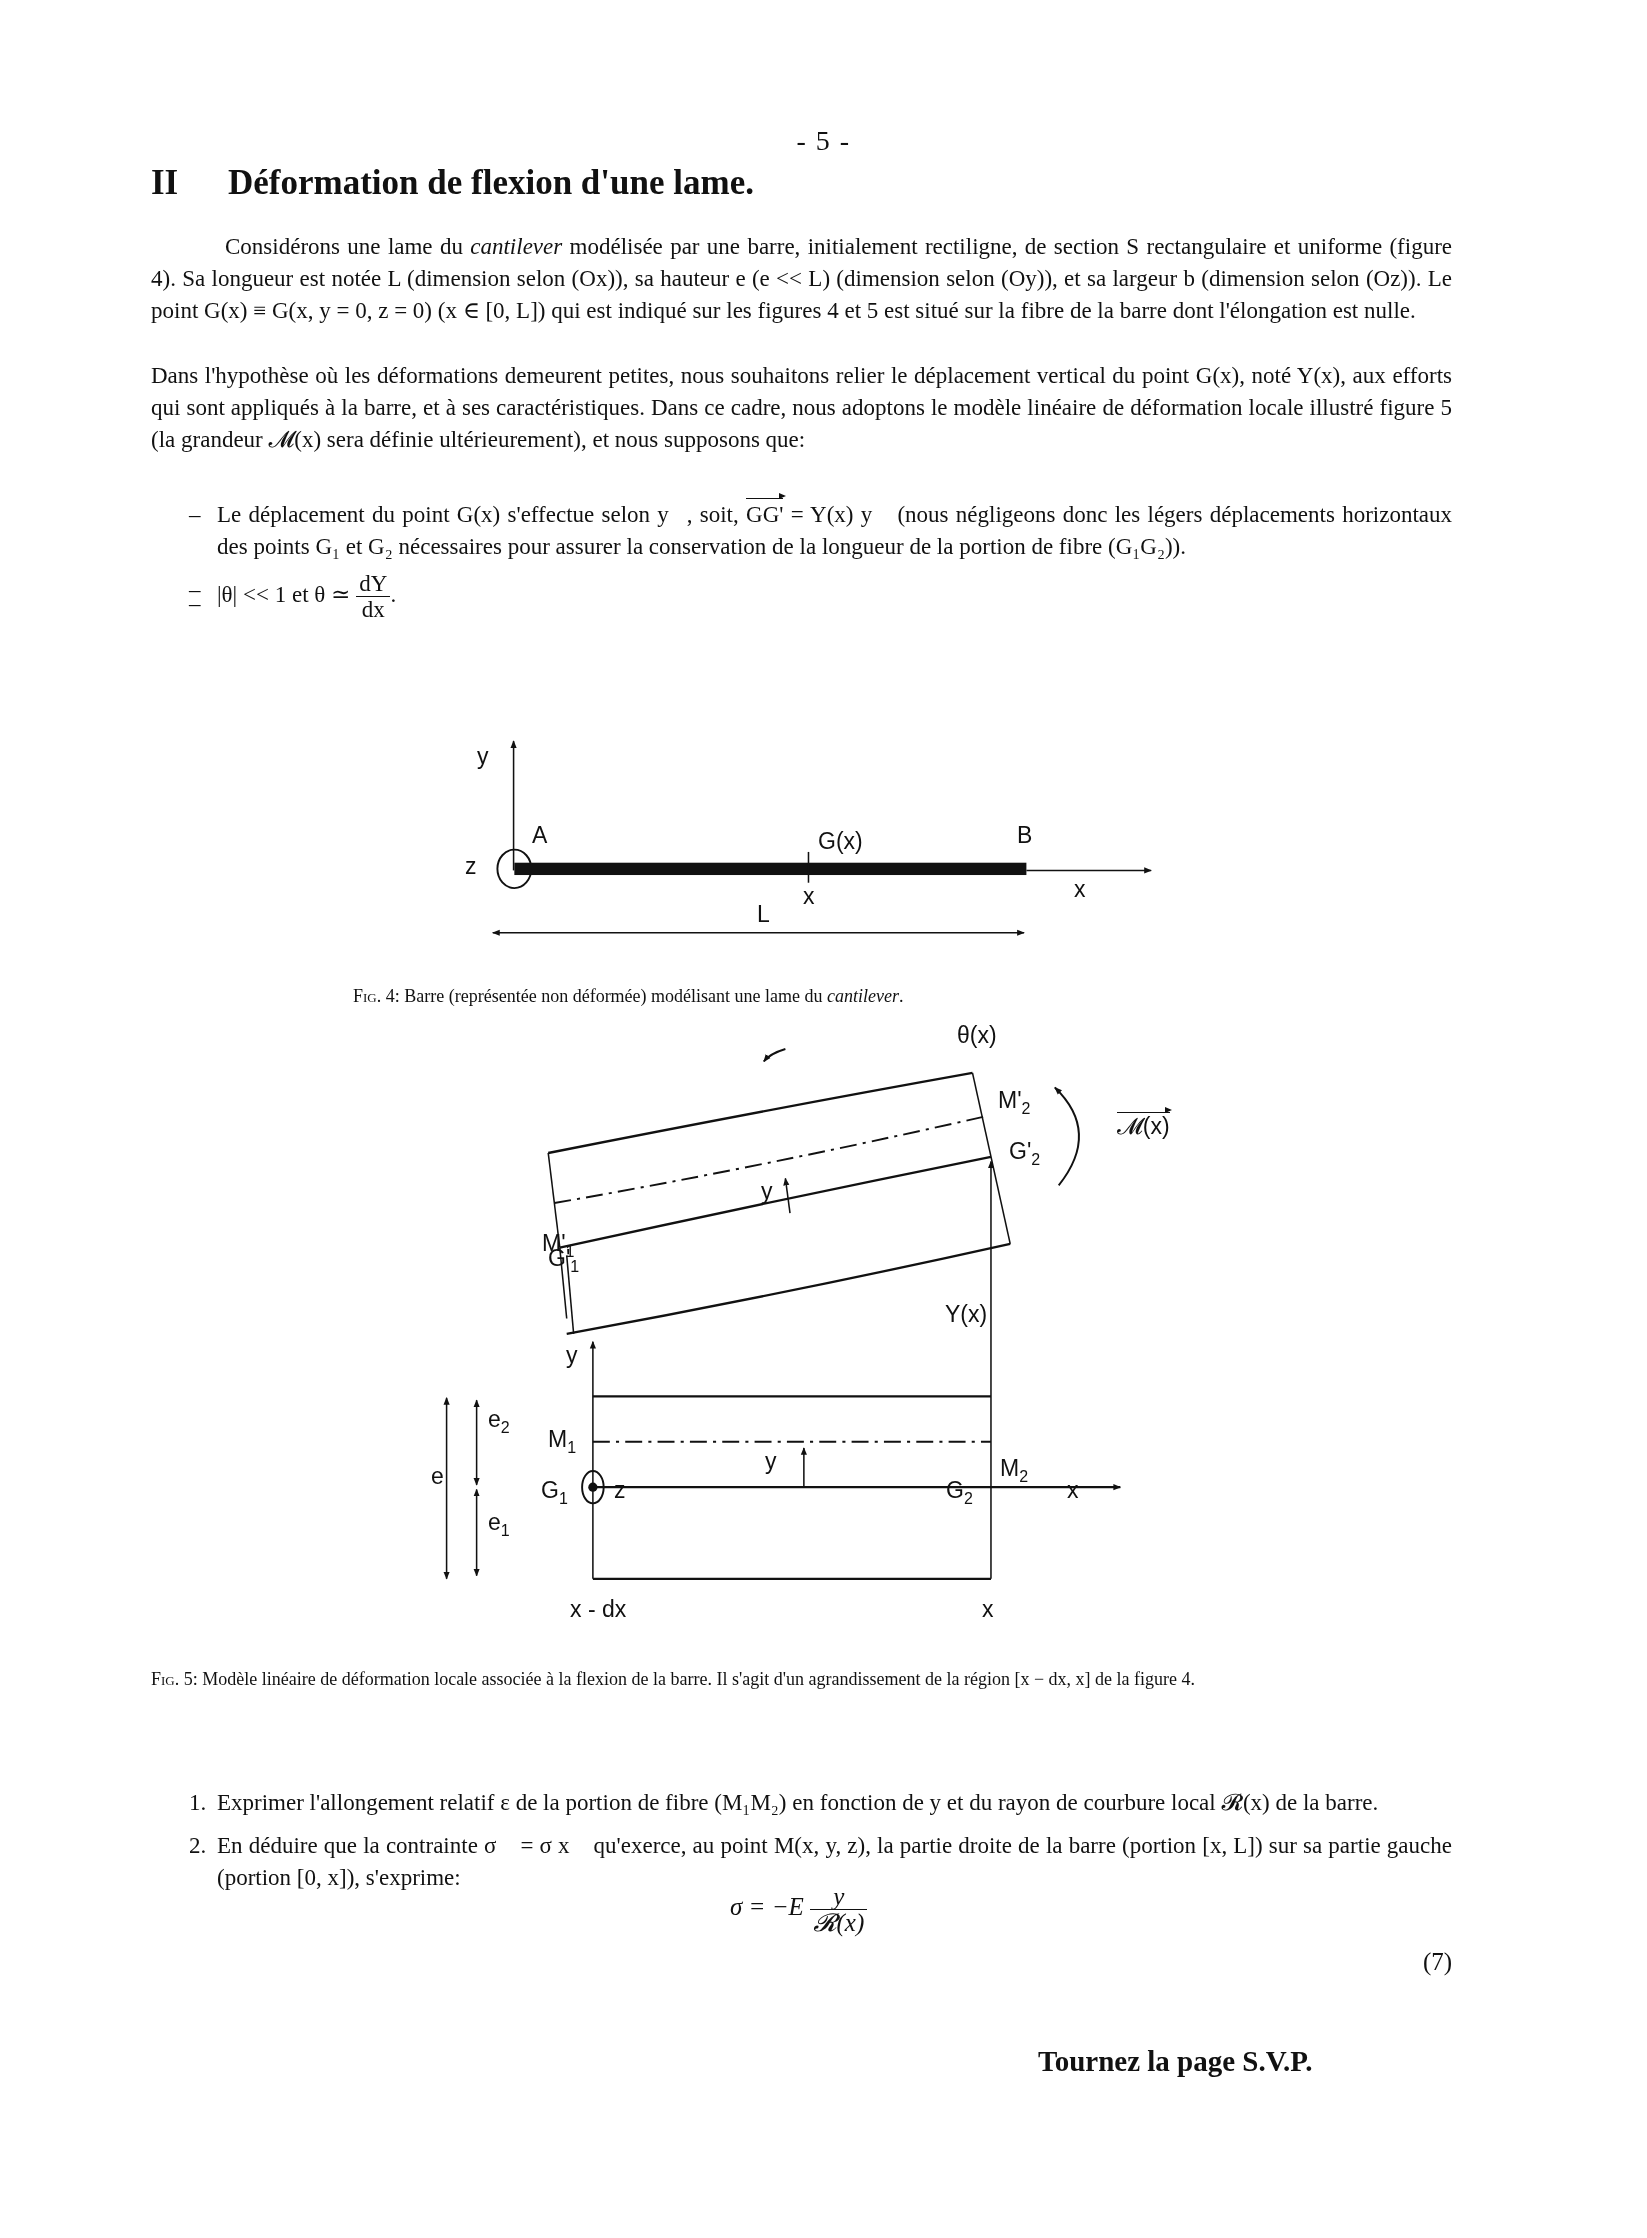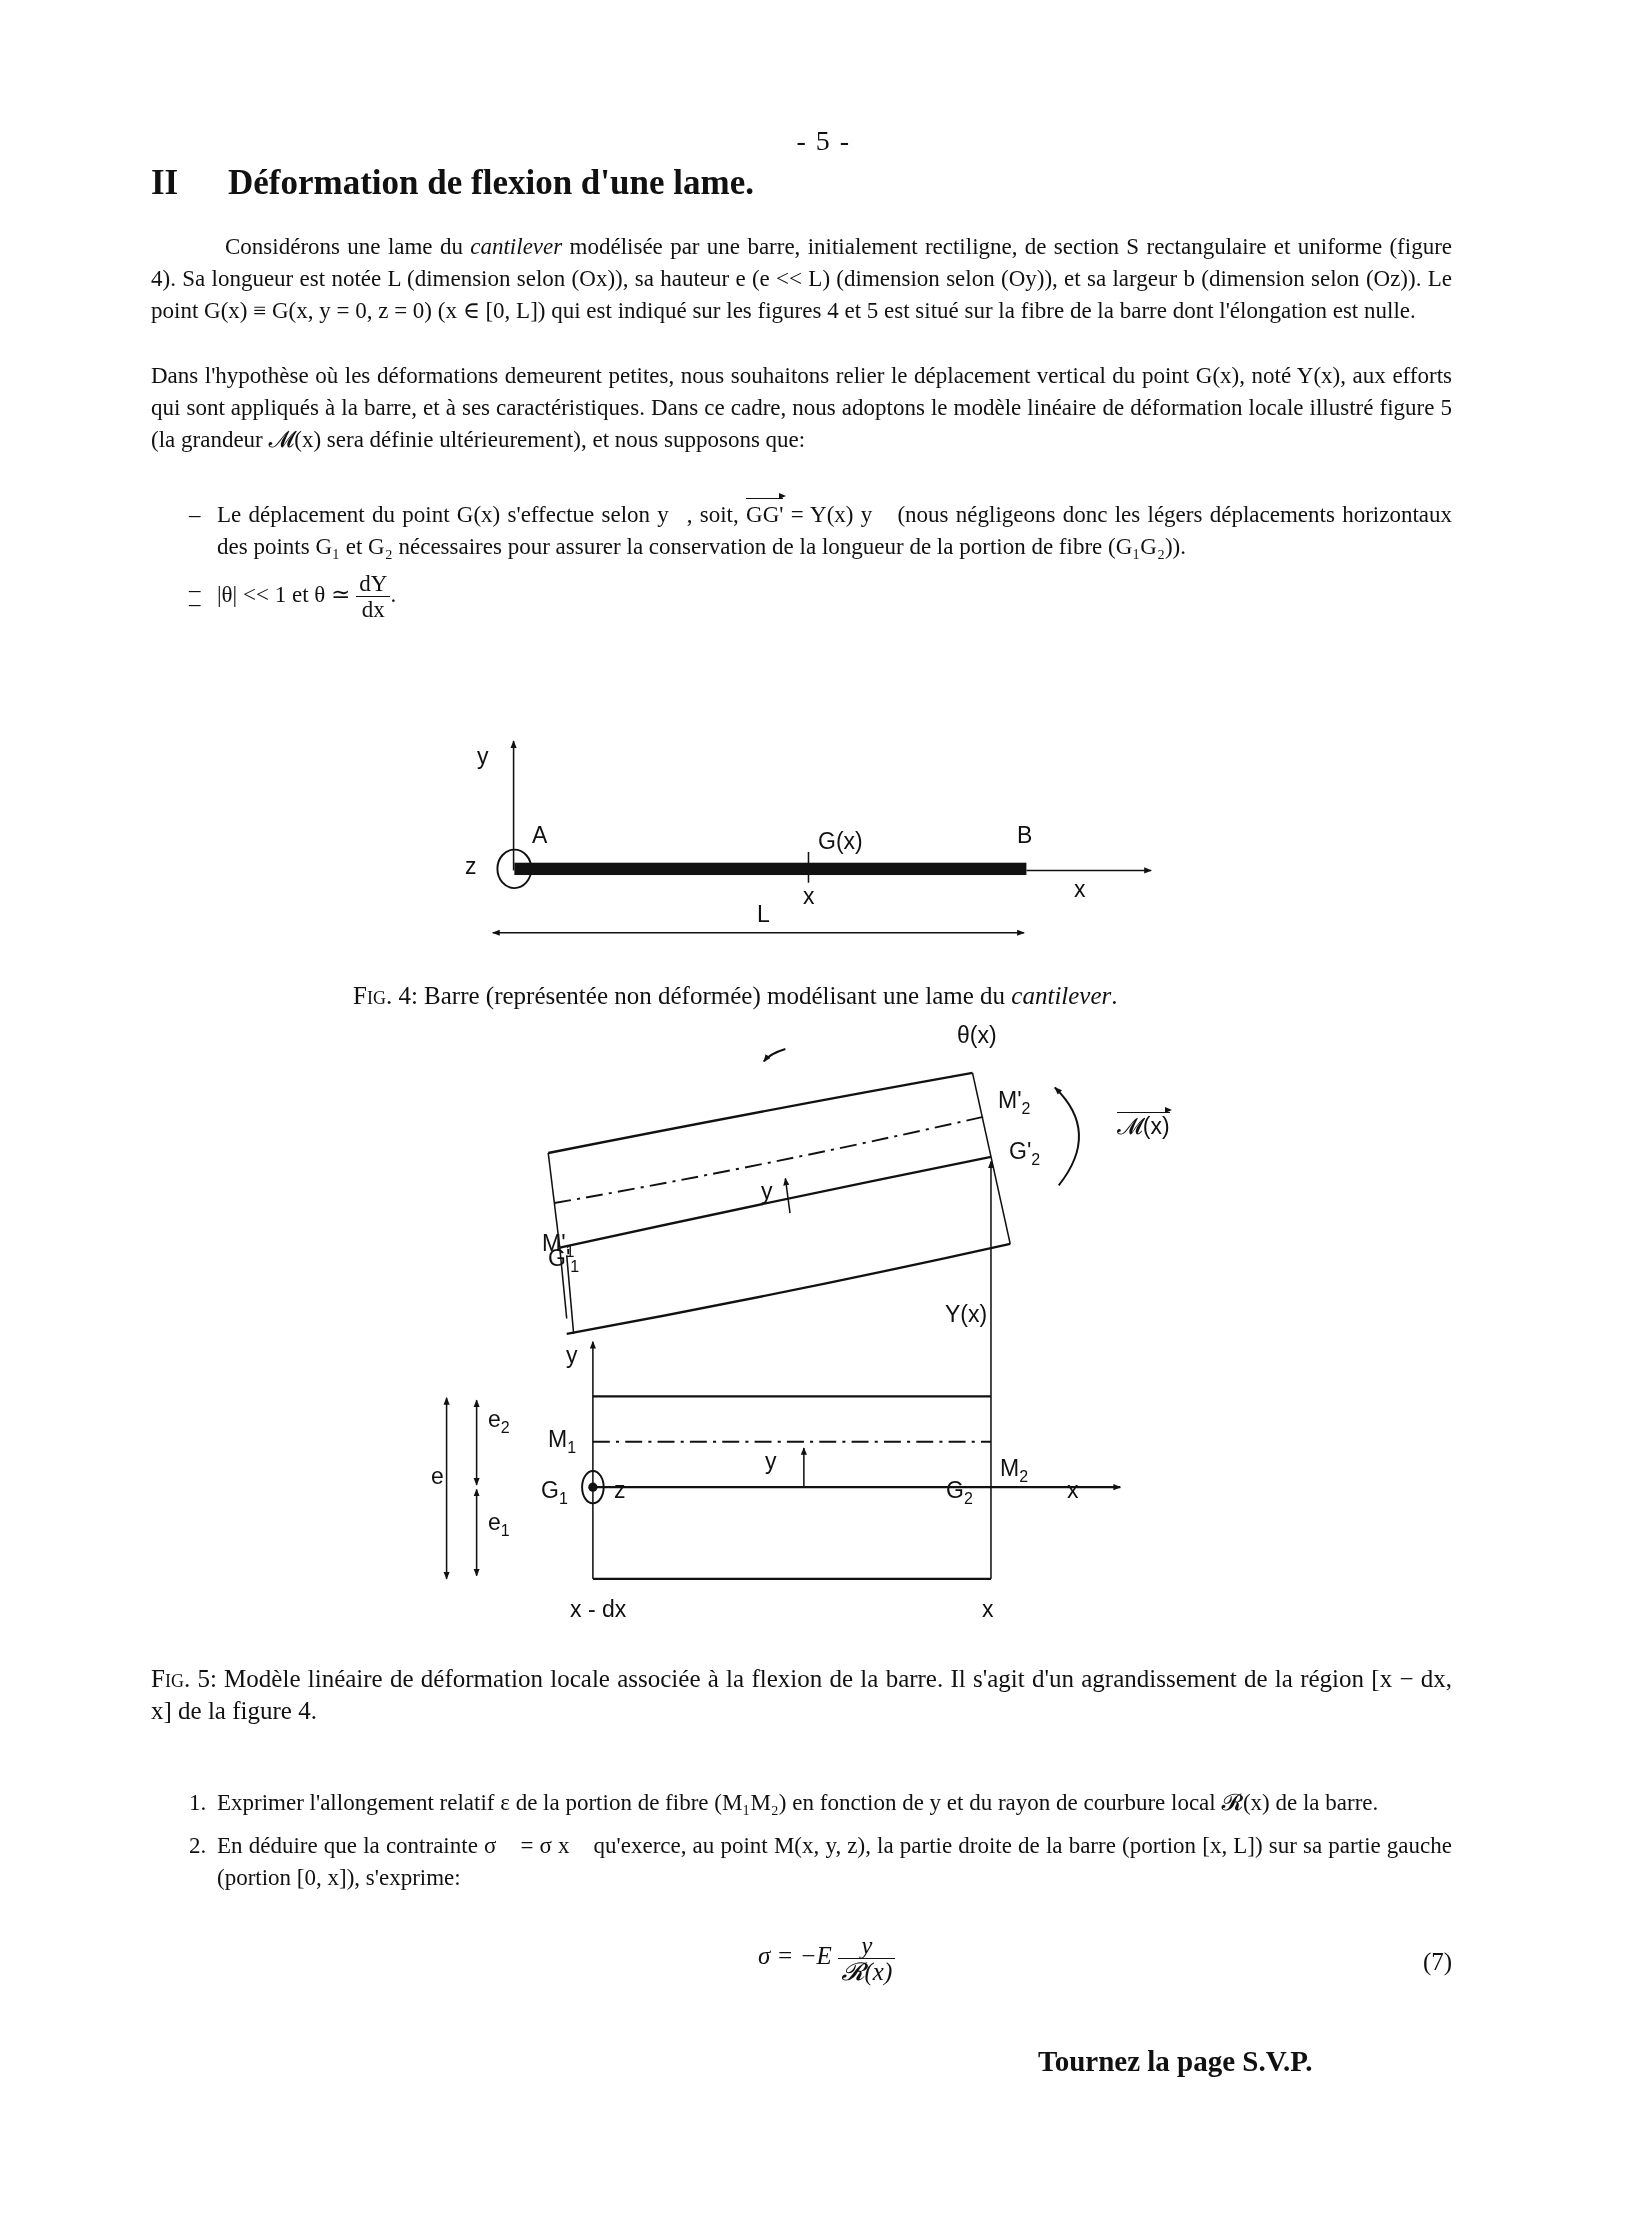--- a/index.html
+++ b/index.html
@@ -14,21 +14,21 @@
   .para i, .list i, .caption i, .questions i { font-style: italic; }
   .list { left: 189px; width: 1263px; font-size: 23px; line-height: 32px; }
   .list-item { position: relative; padding-left: 28px; text-align: justify; margin-bottom: 10.8px; }
   .list-item .dash { position: absolute; left: 0; top: 0; }
   .vec { position: relative; display: inline-block; }
   .vec::before { content: ""; position: absolute; left: 0; right: 0; top: -1.5px; border-top: 1.5px solid #111; }
   .vec::after { content: ""; position: absolute; right: -2.3px; top: -6.2px; border-left: 7px solid #111; border-top: 3.9px solid transparent; border-bottom: 3.9px solid transparent; }
   .frac { display: inline-block; vertical-align: middle; text-align: center; line-height: 25px; }
   .frac .num { display: block; border-bottom: 1.5px solid #111; padding: 0 3.1px; }
   .frac .den { display: block; padding: 0 3.1px; }
-  .caption { font-size: 25px; line-height: 32px; }
+  .caption { font-size: 18px; line-height: 32px; }
   .caption .sc { font-variant: small-caps; }
   .fig-label { font-family: "Liberation Sans", "DejaVu Sans", sans-serif; font-size: 23px; position: absolute; }
   .fig-label sub { font-size: 16px; }
   .questions { left: 189px; width: 1263px; font-size: 23px; line-height: 32px; }
   .q-item { position: relative; padding-left: 28px; text-align: justify; margin-bottom: 10.8px; }
   .q-item .qn { position: absolute; left: 0; top: 0; }
   .equation { font-size: 25px; }
   .footer { left: 1038px; top: 2045px; font-size: 29px; font-weight: bold; }
   svg { position: absolute; left: 0; top: 0; }
 </style>
@@ -167,20 +167,20 @@
   <div class="q-item">
     <span class="qn">1.</span>
     <span>Exprimer l'allongement relatif ε de la portion de fibre (M₁M₂) en fonction de y et du rayon de courbure local 𝓡(x) de la barre.</span>
   </div>
   <div class="q-item">
     <span class="qn">2.</span>
     <span>En déduire que la contrainte σ⃗ = σ x⃗ qu'exerce, au point M(x, y, z), la partie droite de la barre (portion [x, L]) sur sa partie gauche (portion [0, x]), s'exprime:</span>
   </div>
 </div>
 
-<div class="abs equation" style="left:730px;top:1933px;margin-left:28px;">
+<div class="abs equation" style="left:730px;top:1884px;">
   <i>σ = −E</i>
   <span class="frac"><i class="num">y</i><i class="den">𝓡(x)</i></span>
 </div>
 <div class="abs equation" style="left:1423px;top:1948px;">(7)</div>
 
 <div class="abs footer">Tournez la page S.V.P.</div>
 
 
 </body></html>

